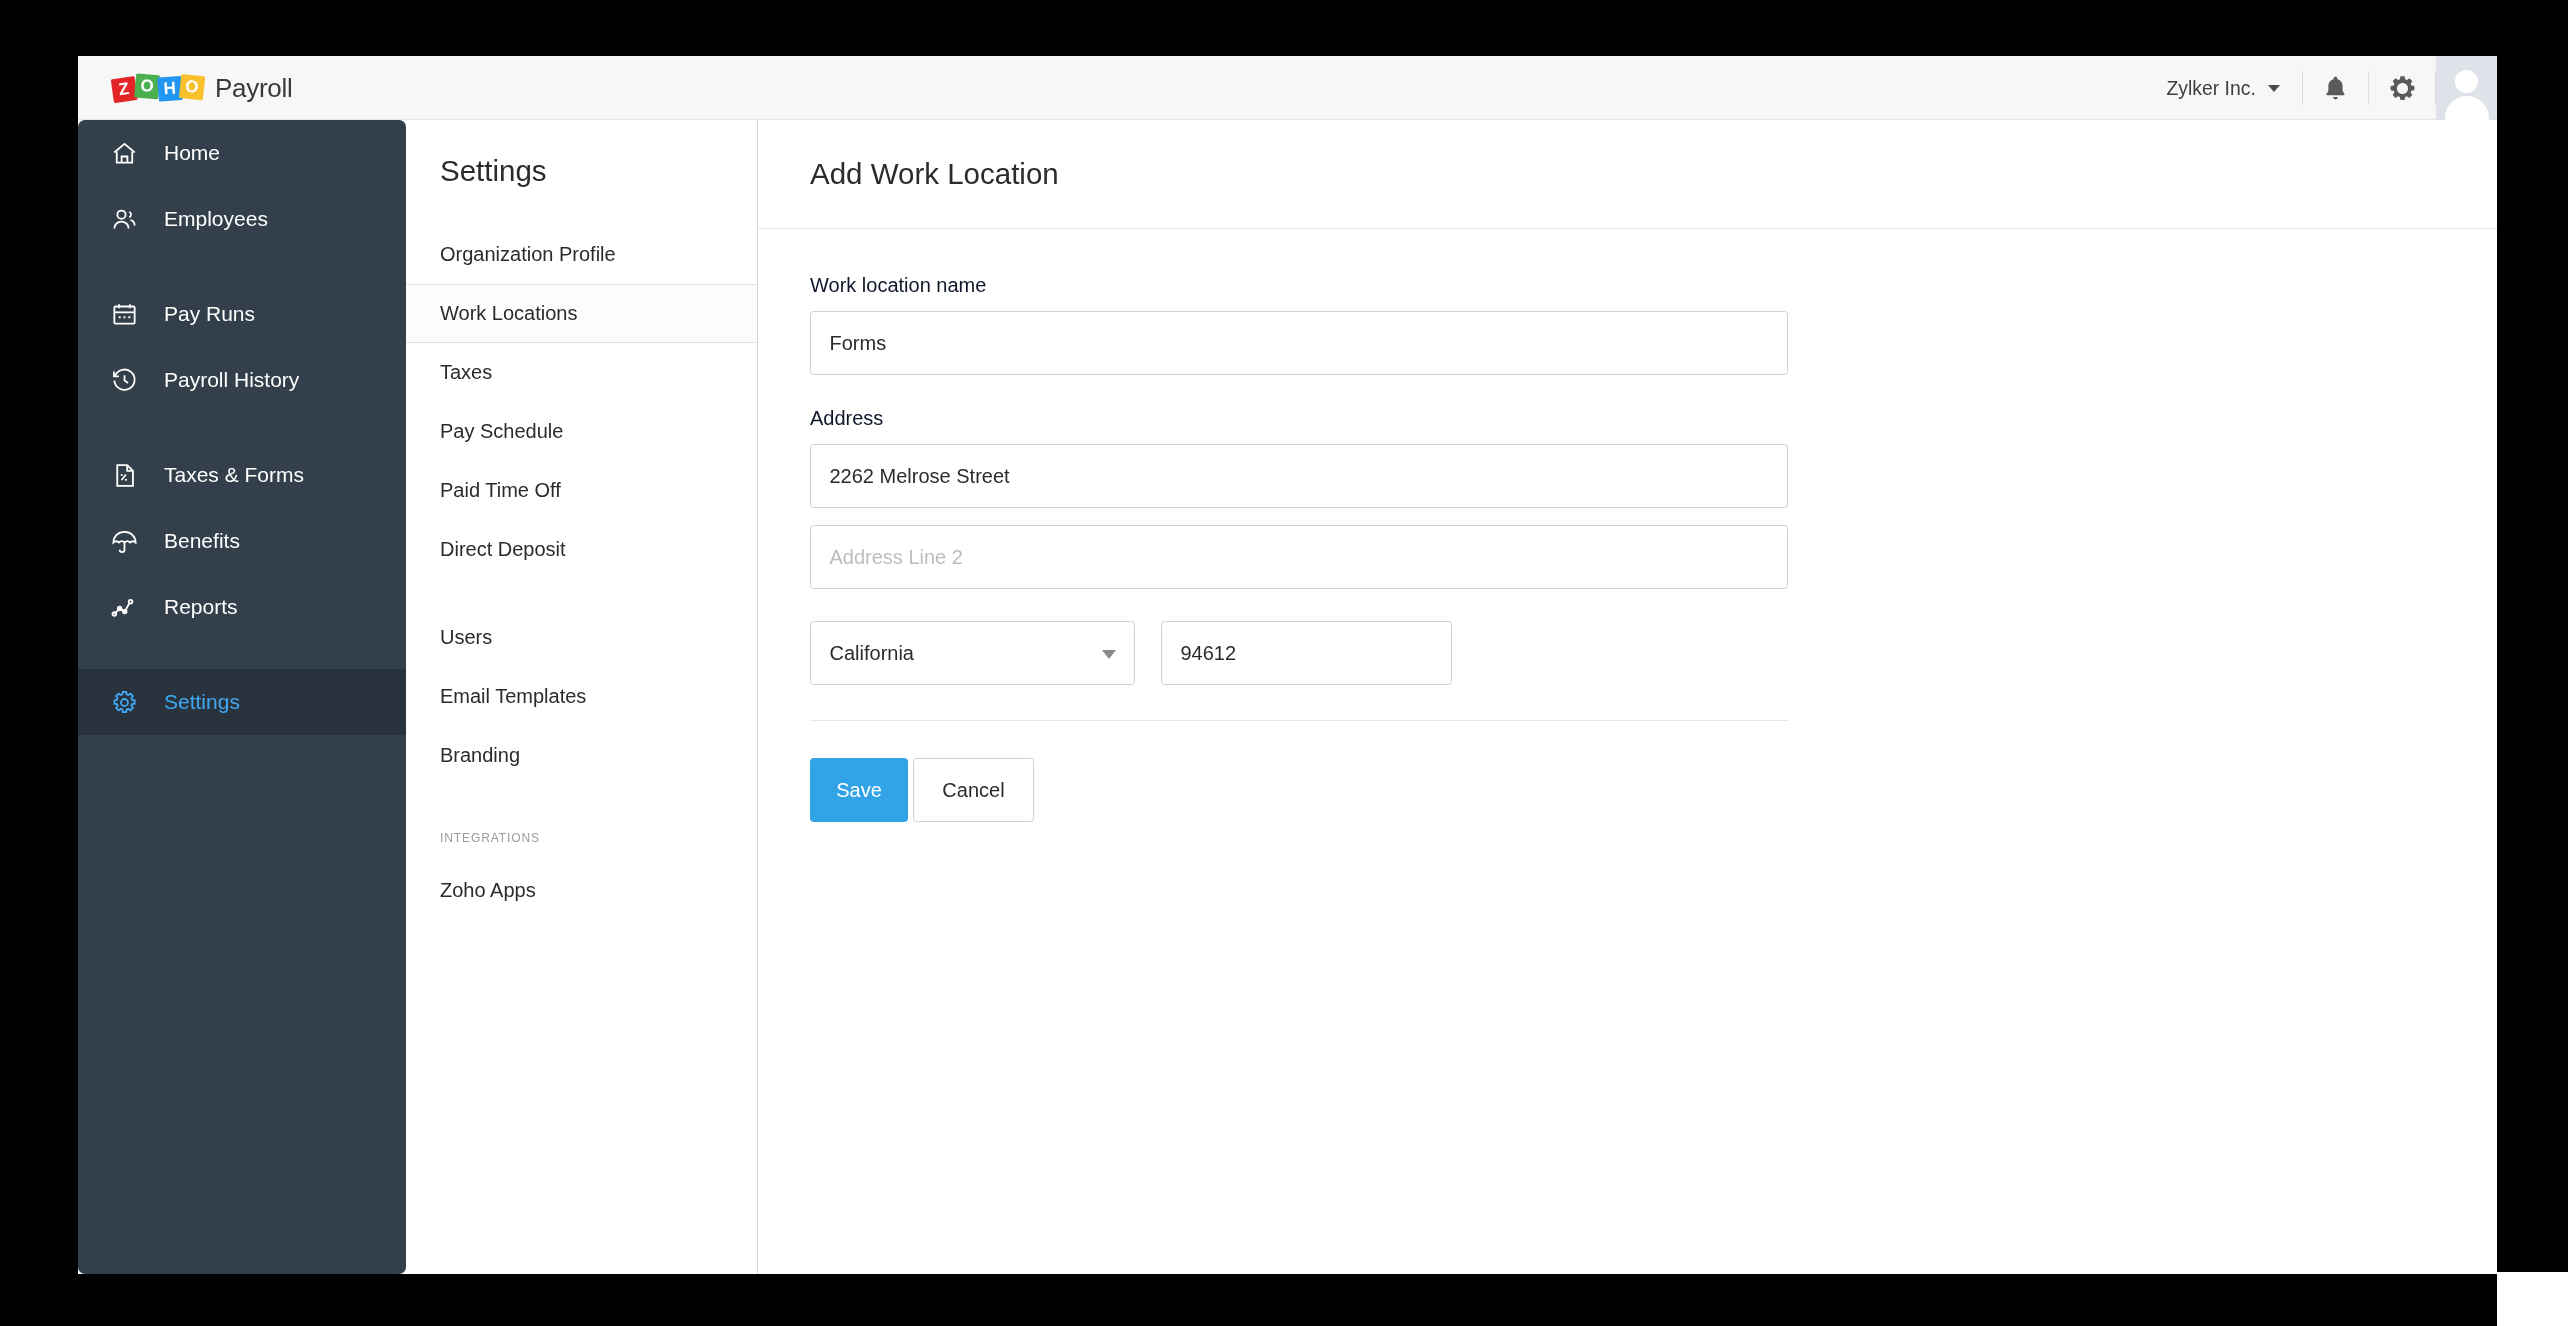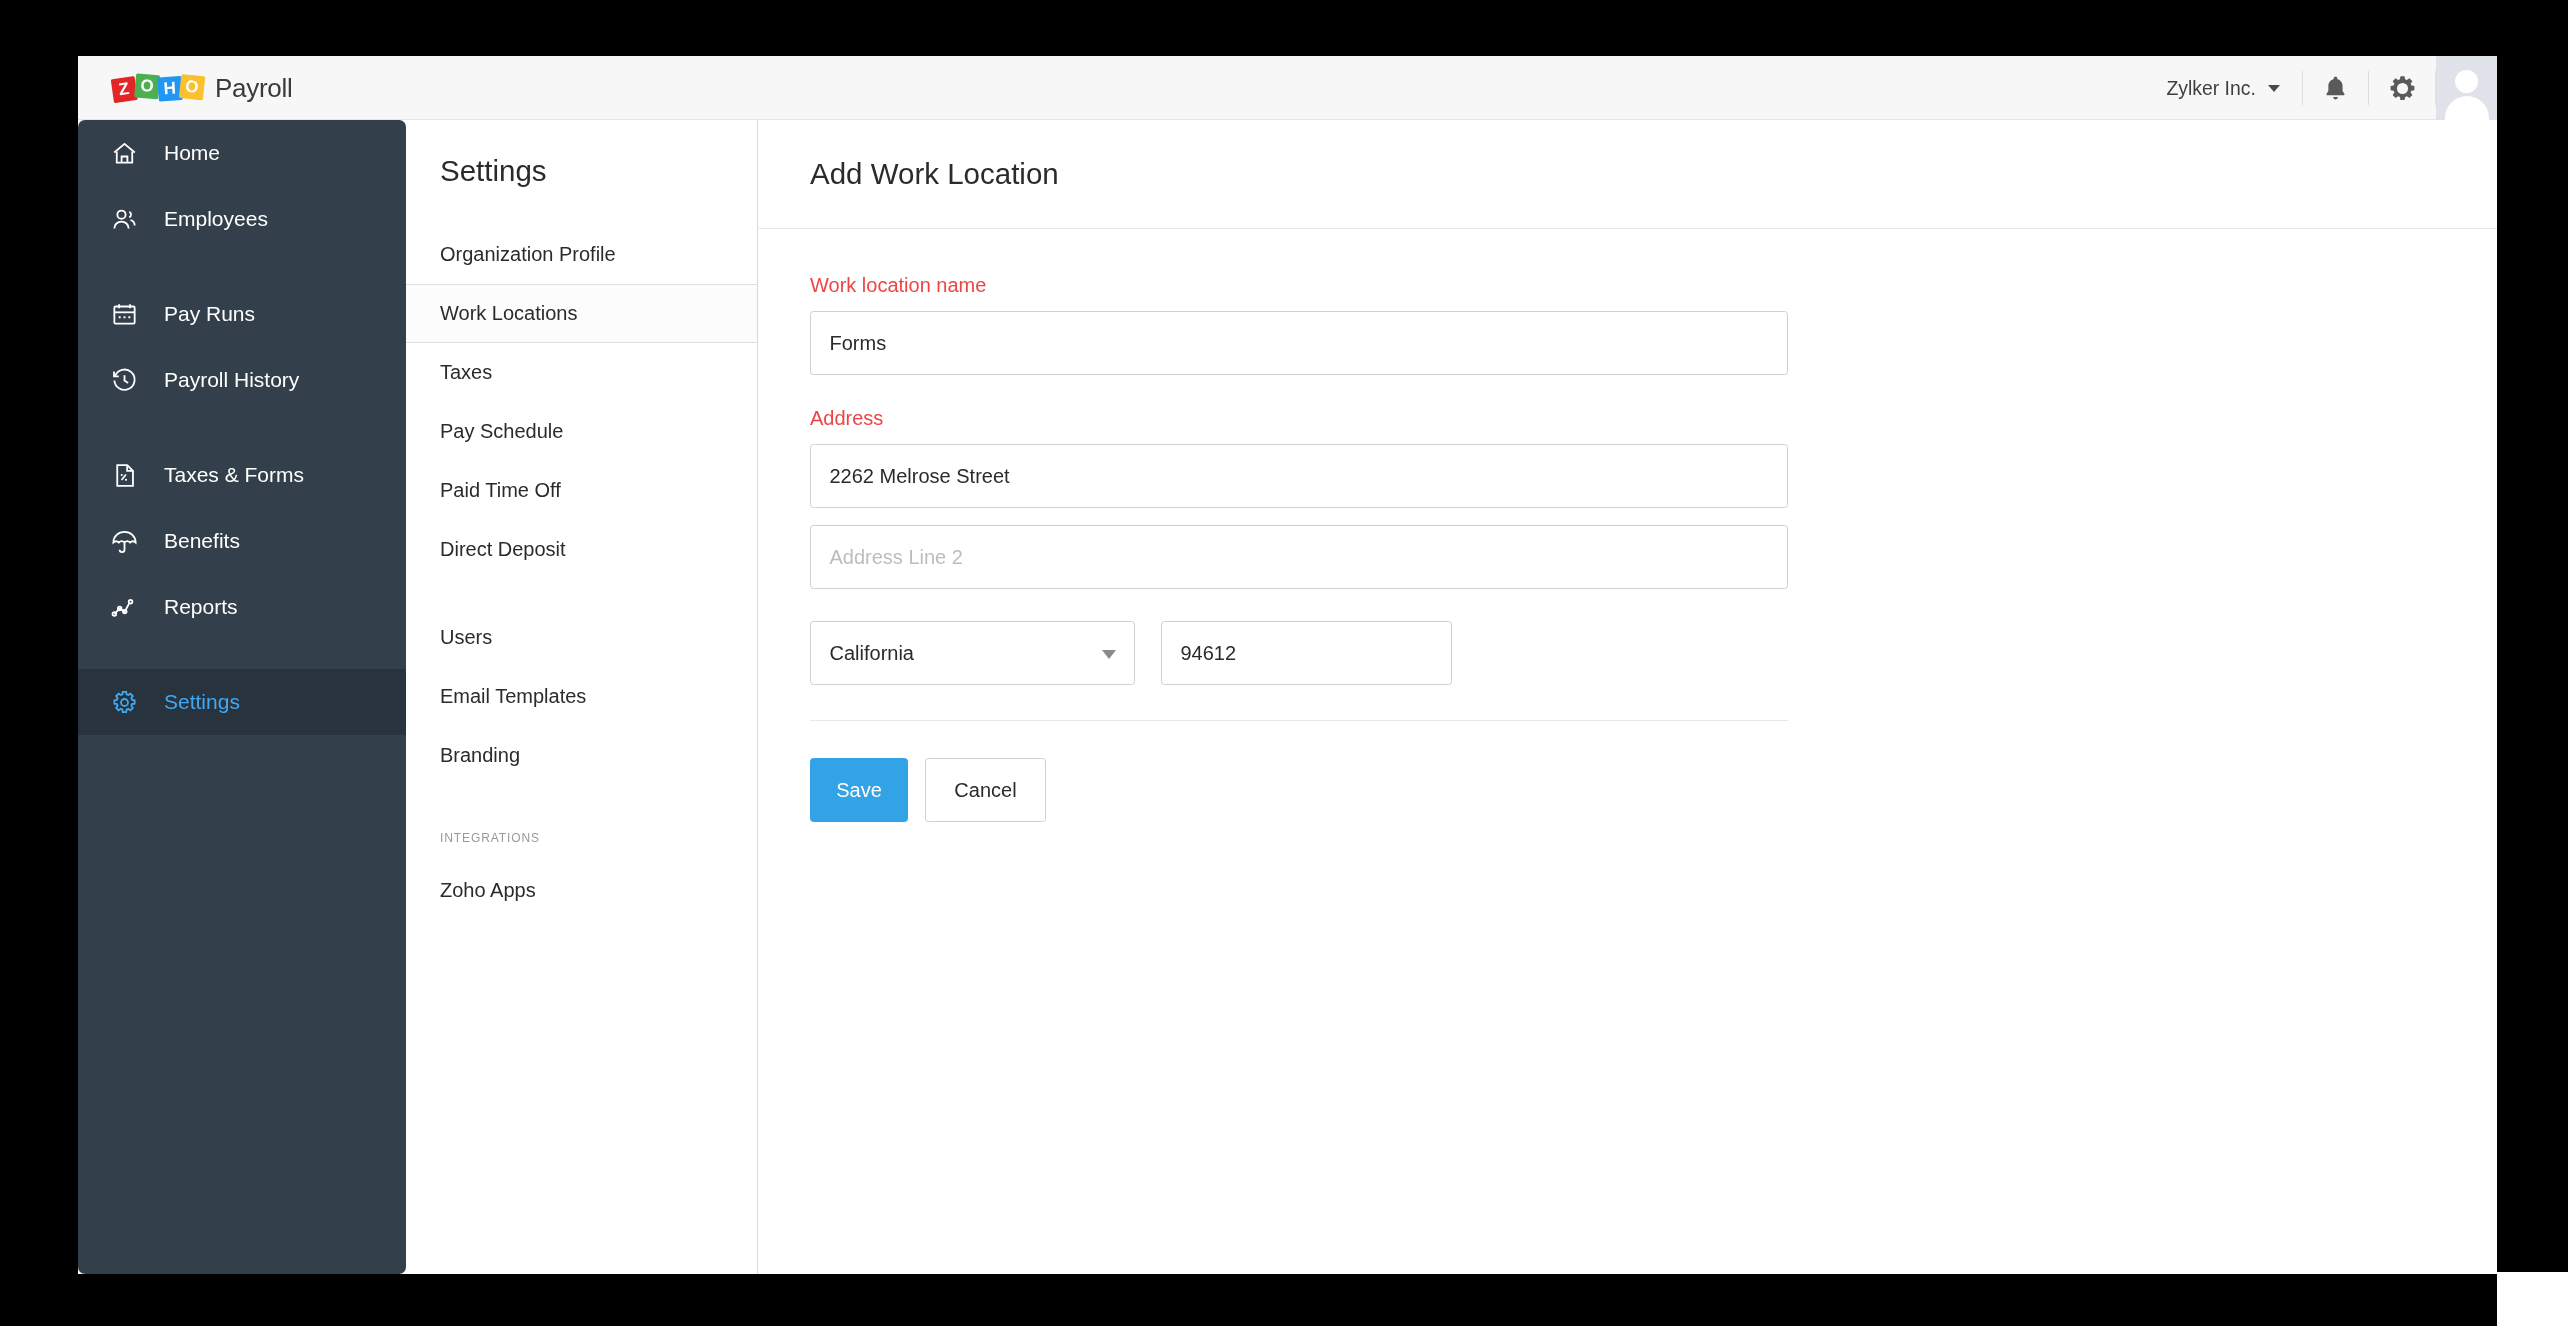--- a/index.html
+++ b/index.html
@@ -253,21 +253,21 @@
     margin-top: 37px;
     height: 0.8px;
     background: #e8e8e8;
     width: 100%;
   }
   .form {
     padding: 45px 0 0 52px;
   }
   .field-label {
     font-size: 20px;
-    color: #ef4444;
+    color: #0f172a;
     margin-bottom: 14.3px;
   }
   .input {
     height: 64px;
     border: 0.8px solid #d0d0d0;
     border-radius: 3.4px;
     background: #ffffff;
     display: flex;
     align-items: center;
     padding: 0 18.5px;
@@ -294,21 +294,21 @@
     border-left: 7.6px solid transparent;
     border-right: 7.6px solid transparent;
     border-top: 9.3px solid #8a8a8a;
   }
   .form-divider {
     width: 978px;
     height: 0.8px;
     background: #e8e8e8;
     margin: 35px 0 37px 0;
   }
-  .actions { display: flex; align-items: flex-start; gap: 17px; }
+  .actions { display: flex; align-items: flex-start; gap: 5px; }
   .btn {
     height: 64px;
     border-radius: 3.4px;
     display: flex;
     align-items: center;
     justify-content: center;
     font-size: 20px;
     cursor: pointer;
     box-sizing: border-box;
     padding: 0 23.6px;

